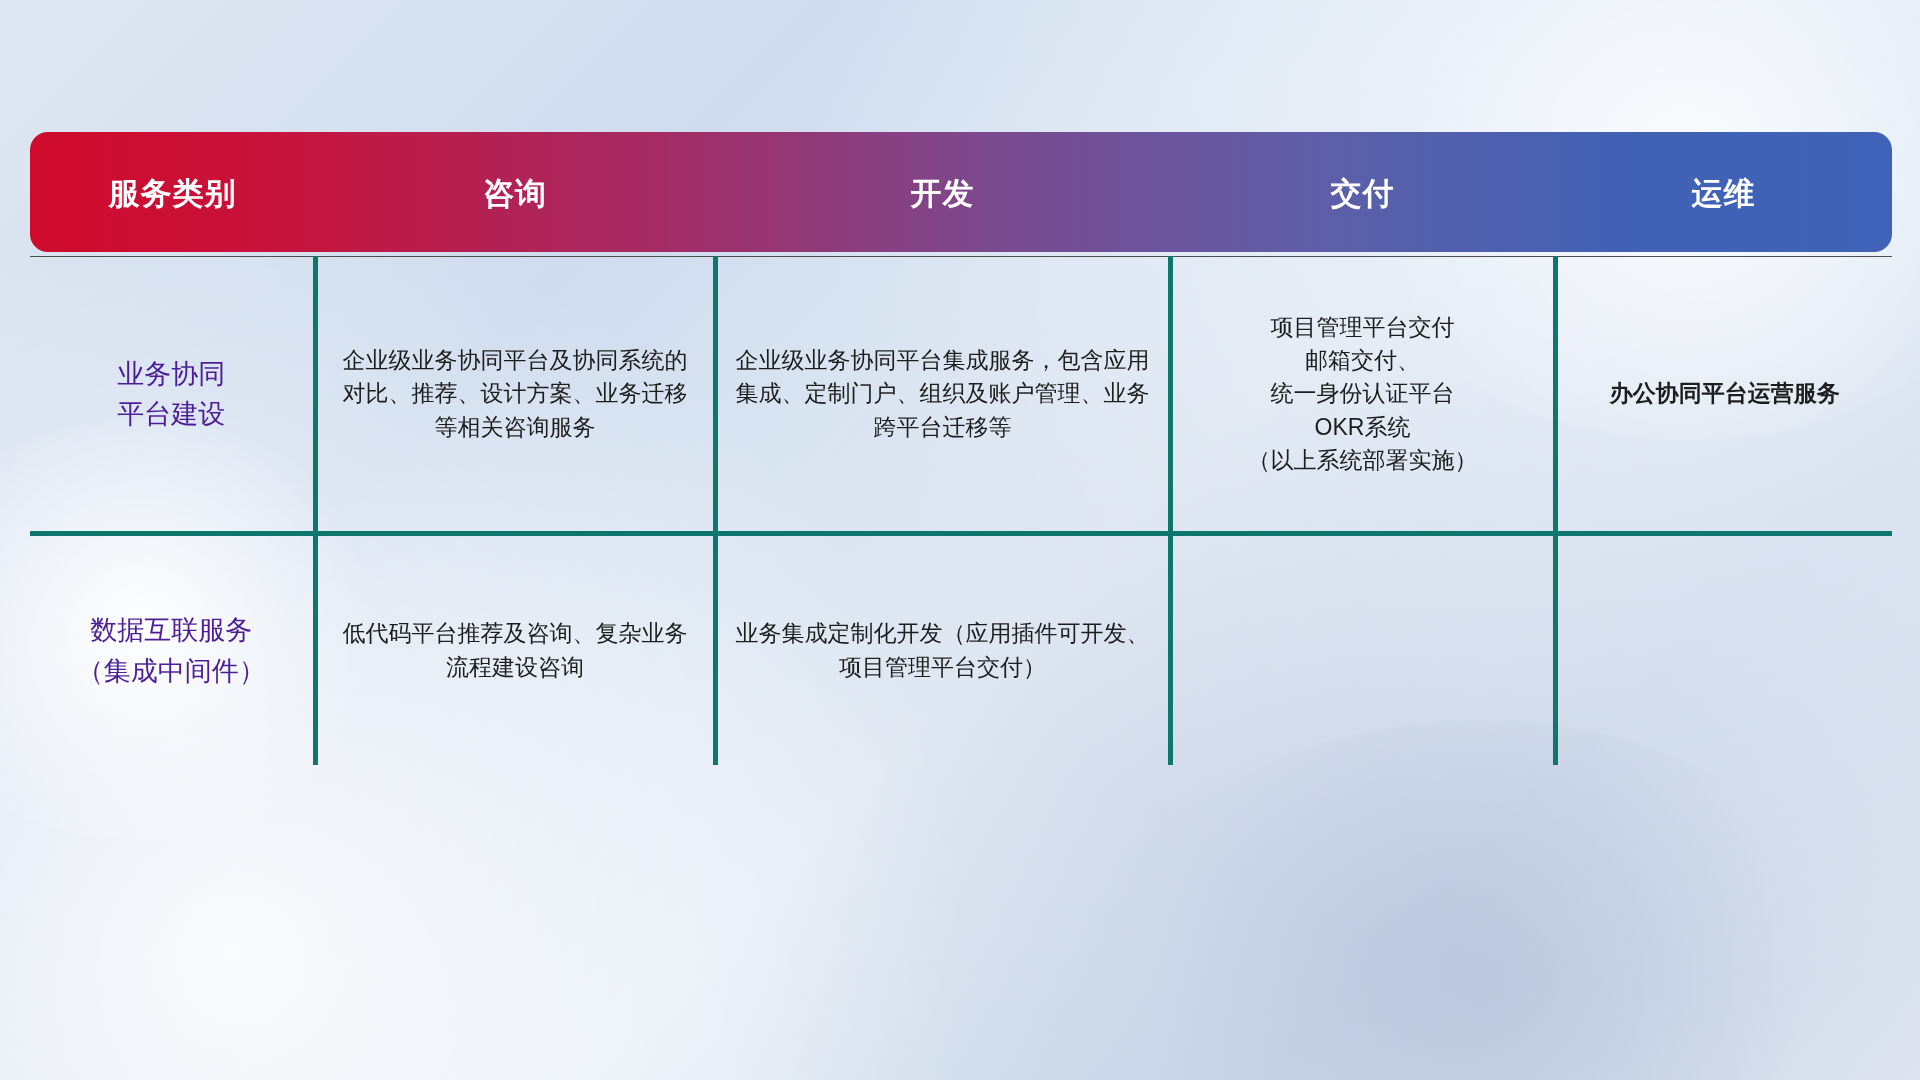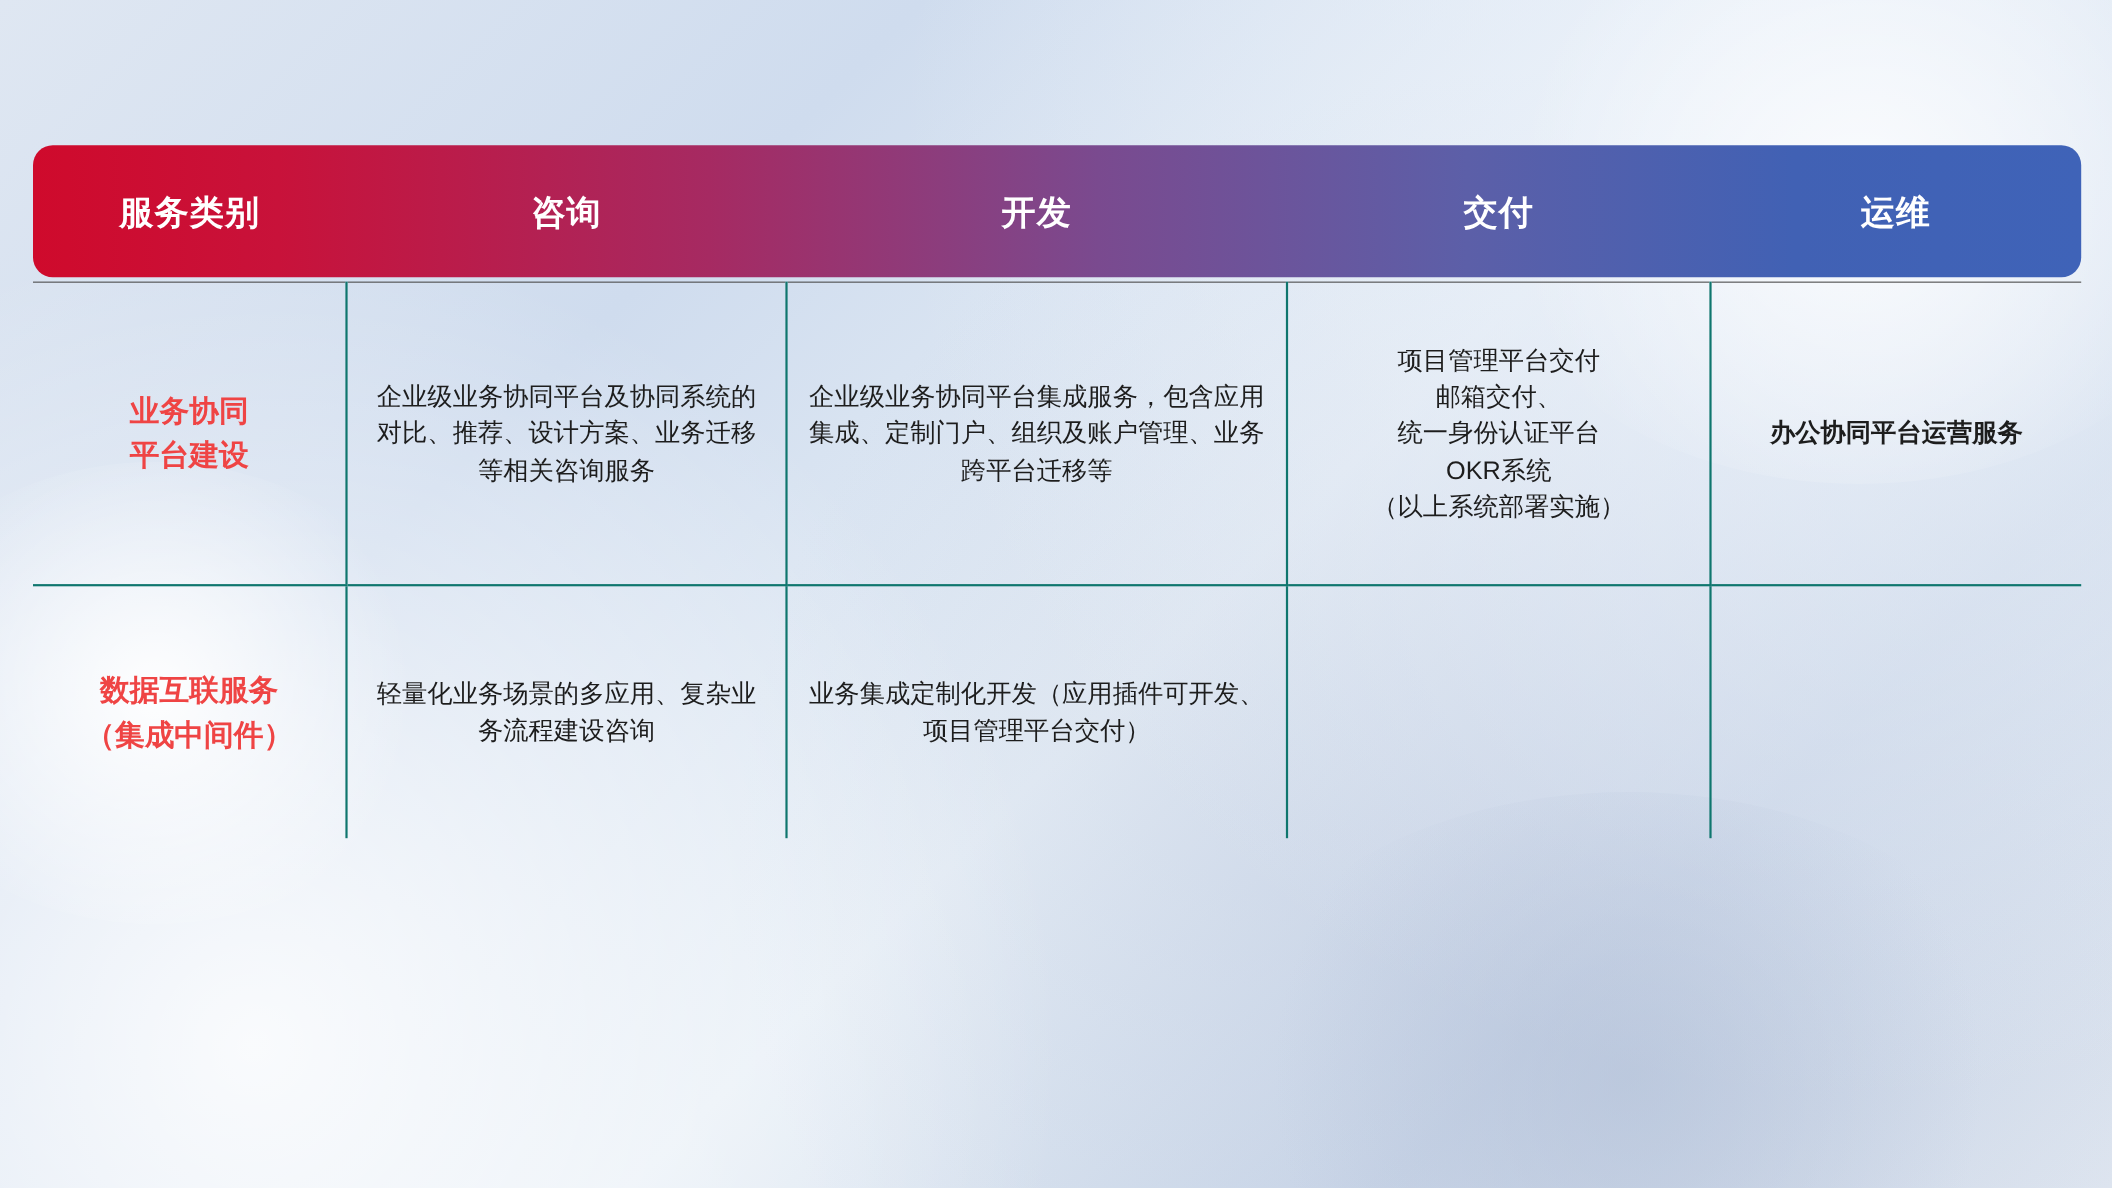--- a/index.html
+++ b/index.html
@@ -78,34 +78,34 @@
     width: 1862px;
     height: 120px;
     border-radius: 18px;
     background: linear-gradient(90deg, #cf0a2c 0%, #c8123a 12%, #a62a62 33%, #7a4a8f 52%, #5c5fa8 70%, #4161b4 86%, #3f63b8 100%);
     z-index: 0;
   }
   thead th span { position: relative; z-index: 1; }
 
   
   tbody td {
-    border: 2px solid #0f766e;
+    border: 5px solid #0f766e;
     padding: 18px 16px;
     font-size: 23px;
     line-height: 1.45;
     color: #1d1d1d;
     text-align: center;
     vertical-align: middle;
     background: transparent;
   }
   tbody tr td:first-child {
     border-left: none;
     border-right: none;
-    color: #ef4444;
-    font-weight: bold;
+    color: #4c1d95;
+    font-weight: normal;
     font-size: 27px;
     line-height: 1.5;
   }
   tbody tr td:last-child {
     border-right: none;
     font-weight: bold;
   }
   tbody tr:first-child td { border-top: 1px solid #4d4d4d; }
   tbody tr:last-child td { border-bottom: none; }
 
@@ -181,21 +181,21 @@
           <td>
             <span class="cell-text">办公协同平台运营服务</span>
           </td>
         </tr>
         <tr class="row-h2">
           <td>
             <span class="cell-text">数据互联服务
 （集成中间件）</span>
           </td>
           <td>
-            <span class="cell-text">轻量化业务场景的多应用、复杂业务流程建设咨询</span>
+            <span class="cell-text">低代码平台推荐及咨询、复杂业务流程建设咨询</span>
           </td>
           <td>
             <span class="cell-text">业务集成定制化开发（应用插件可开发、项目管理平台交付）</span>
           </td>
           <td>
             <span class="cell-text"></span>
           </td>
           <td>
             <span class="cell-text"></span>
           </td>

